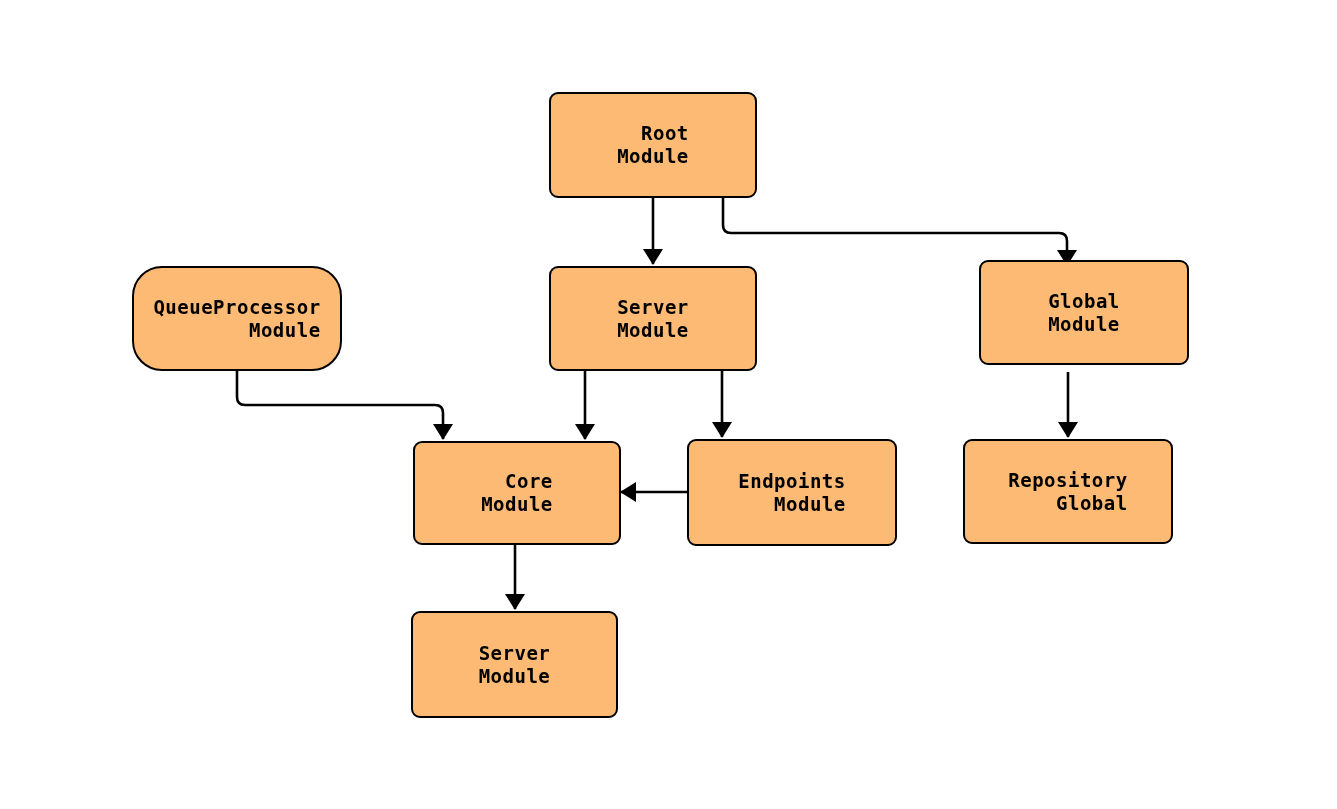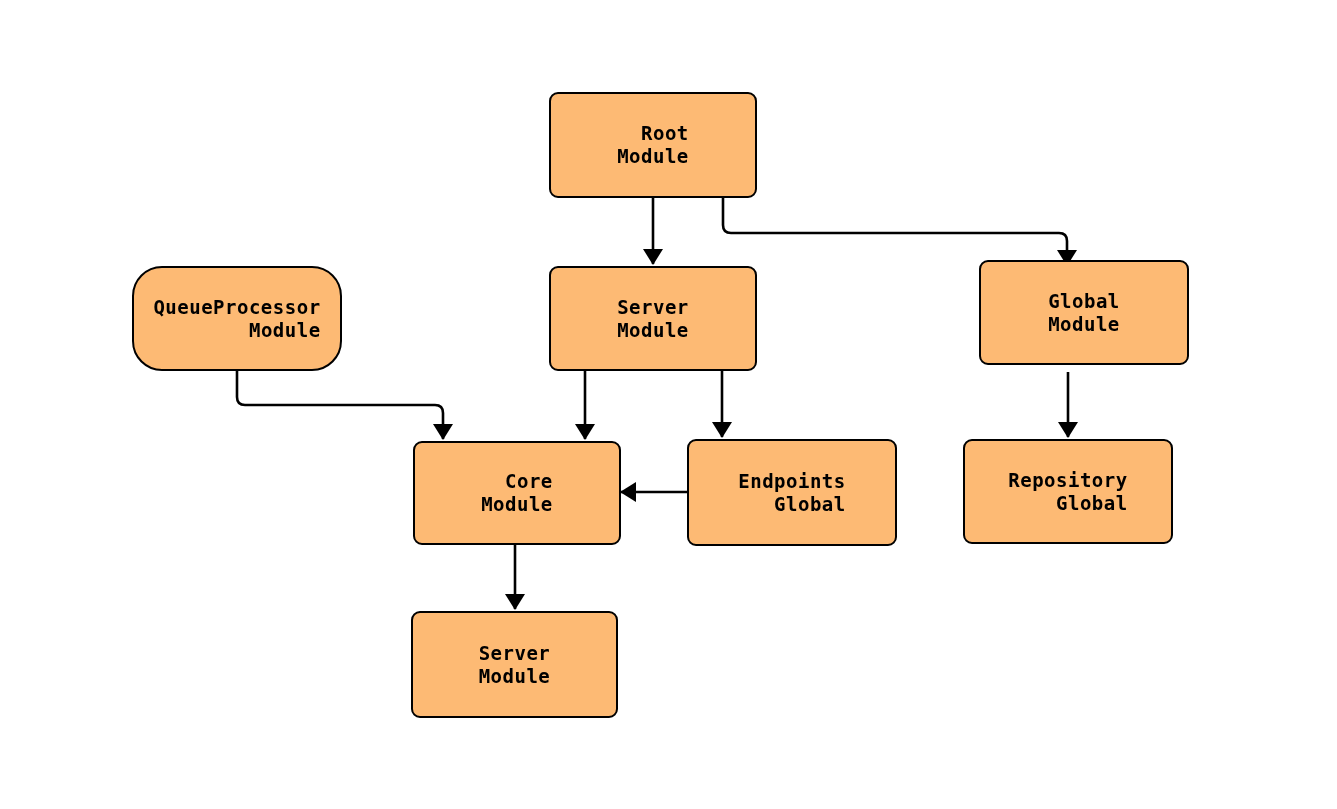--- a/index.html
+++ b/index.html
@@ -105,21 +105,21 @@
 Module</span>
   </div>
 
   <div class="node n-core">
     <span class="node-label">Core
 Module</span>
   </div>
 
   <div class="node n-endpoints">
     <span class="node-label">Endpoints
-Global</span>
+Module</span>
   </div>
 
   <div class="node n-repository">
     <span class="node-label">Repository
 Global</span>
   </div>
 
   <div class="node n-queue">
     <span class="node-label">Server
 Module</span>

